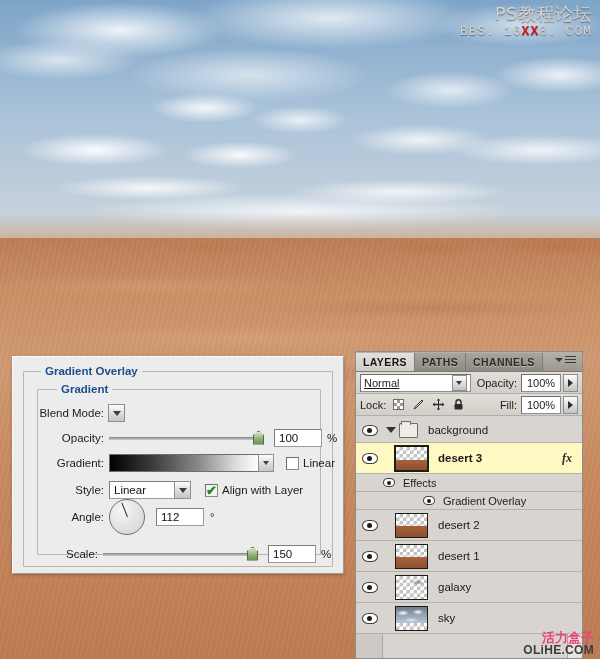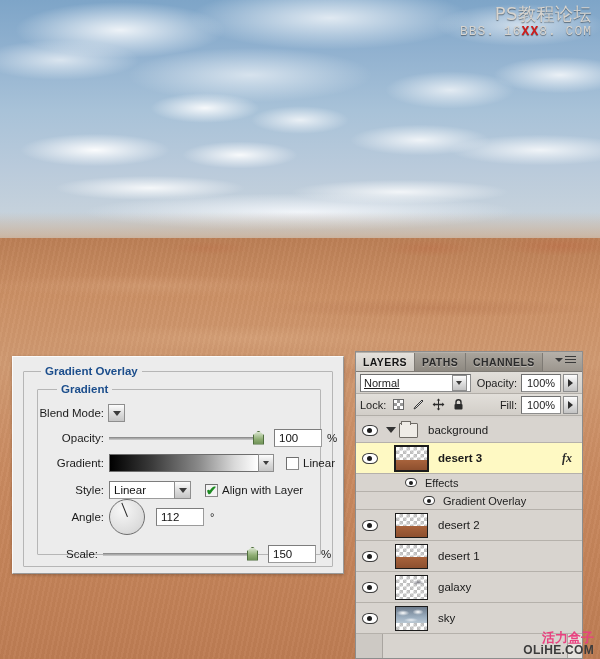--- a/index.html
+++ b/index.html
@@ -291,21 +291,21 @@
     background-image:
       linear-gradient(45deg,#bfbfbf 25%,transparent 25%,transparent 75%,#bfbfbf 75%),
       linear-gradient(45deg,#bfbfbf 25%,#fff 25%,#fff 75%,#bfbfbf 75%);
     background-size: 7px 7px; background-position: 0 0, 3.5px 3.5px;
   }
 
   .layer-name { margin-left: 10px; font-size: 11.5px; color:#1a1a1a; }
   .layer-name.bold { font-weight: bold; }
   .fx-mark { margin-left:auto; margin-right: 10px; font-style: italic; font-weight:bold; font-size:12px; color:#2a2a2a; font-family:"Liberation Serif", serif; }
   .sub-label { margin-left: 8px; font-size:11px; }
-  .indent-1 { margin-left: 22px; display:flex; align-items:center;justify-content:flex-end; }
+  .indent-1 { display:flex; align-items:center;justify-content:flex-end; }
   .indent-2 { margin-left: 40px; display:flex; align-items:center; }
 </style>
 </head>
 <body>
 
 <div id="root">
 
   <div class="photo">
     <div class="sky"></div>
     <div class="horizon-haze"></div>

